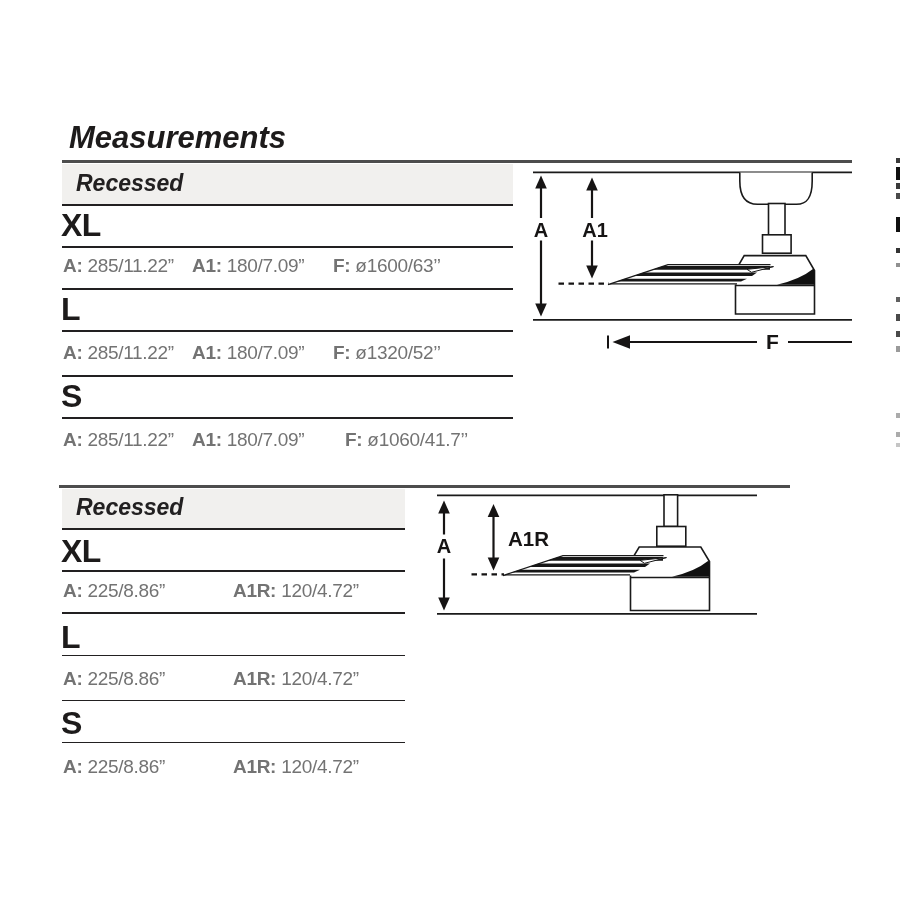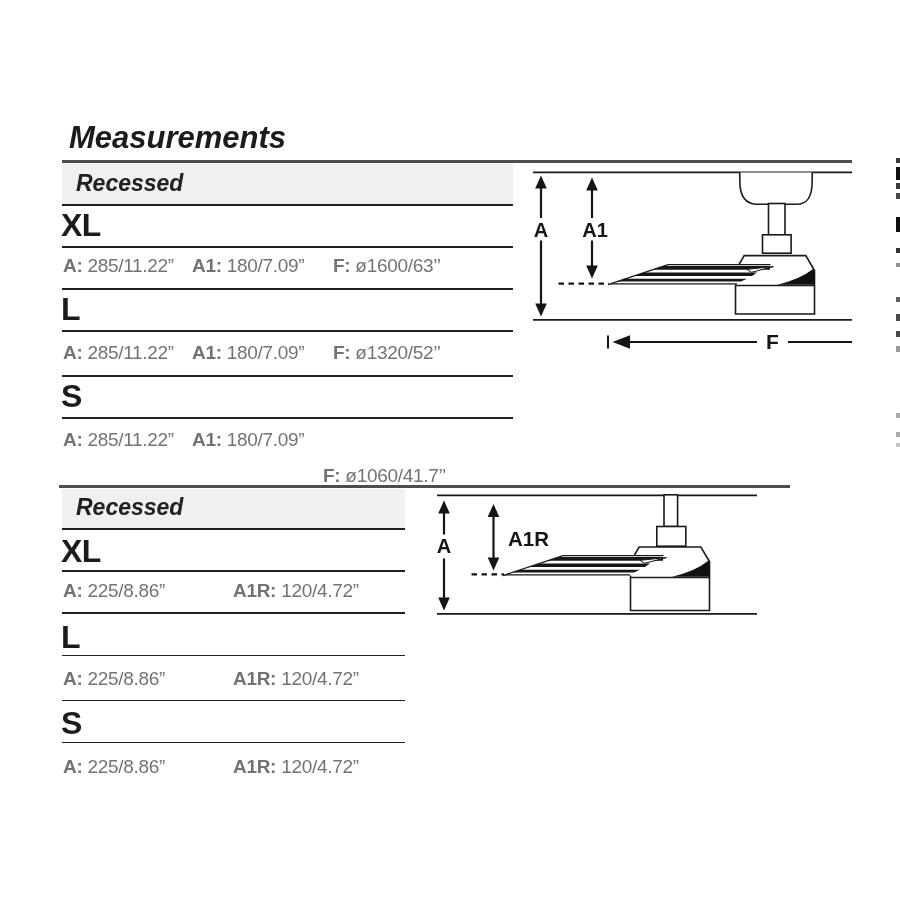--- a/index.html
+++ b/index.html
@@ -47,21 +47,21 @@
     <span class="dim" style="left:129px;"><b>A1:</b><span>180/7.09”</span></span>
     <span class="dim" style="left:270px;"><b>F:</b><span>ø1320/52’’</span></span>
   </div>
   <div class="line" style="left:62px;top:375px;width:451px;height:1.5px;"></div>
 
   <div class="size" style="left:61px;top:380px;">S</div>
   <div class="line" style="left:62px;top:417px;width:451px;height:1.5px;"></div>
   <div class="dims" style="left:63px;top:429px;width:460px;">
     <span class="dim" style="left:0px;"><b>A:</b><span>285/11.22”</span></span>
     <span class="dim" style="left:129px;"><b>A1:</b><span>180/7.09”</span></span>
-    <span class="dim" style="left:260px;margin-top:36px;"><b>F:</b><span>ø1060/41.7’’</span></span>
+    <span class="dim" style="left:282px;"><b>F:</b><span>ø1060/41.7’’</span></span>
   </div>
 
   <svg class="abs" style="left:520px;top:150px;" width="385" height="212" viewBox="520 150 385 212">
     <g>
       <line x1="533" y1="172.3" x2="852" y2="172.3" stroke="#1a1a1a" stroke-width="1.7"></line>
     </g>
     <g>
       <line x1="533" y1="319.8" x2="852" y2="319.8" stroke="#1a1a1a" stroke-width="1.7"></line>
     </g>
     <g>

